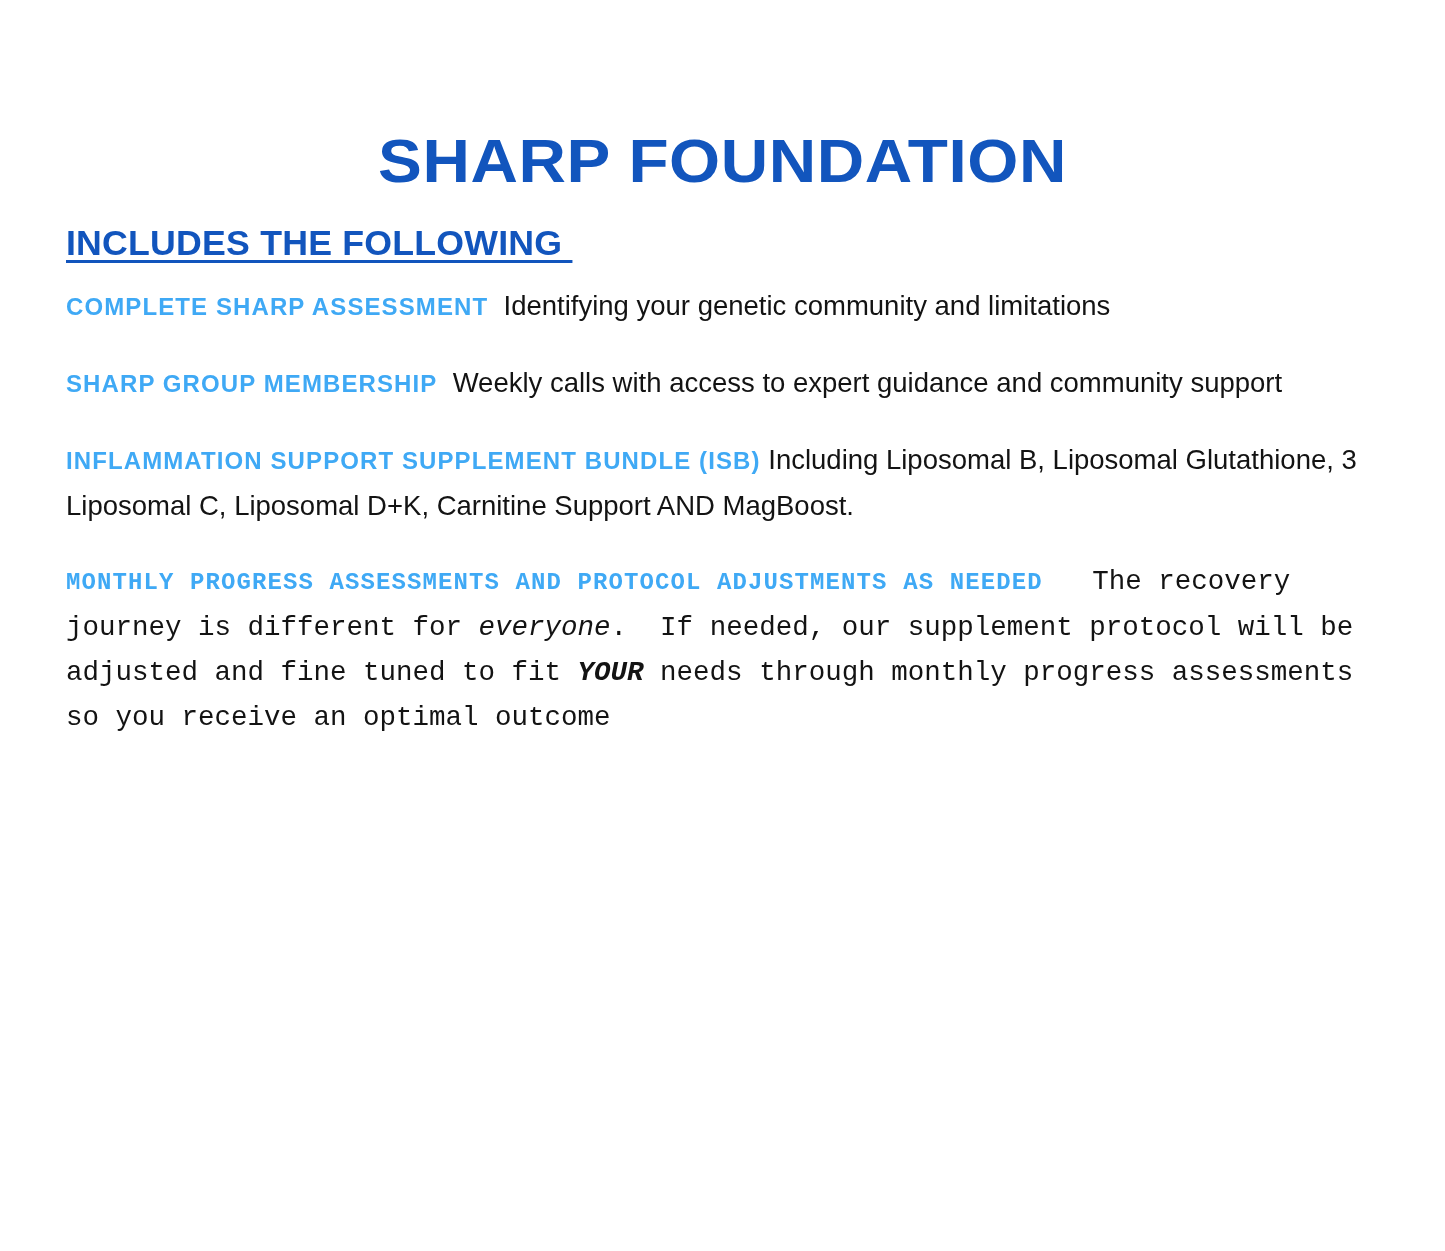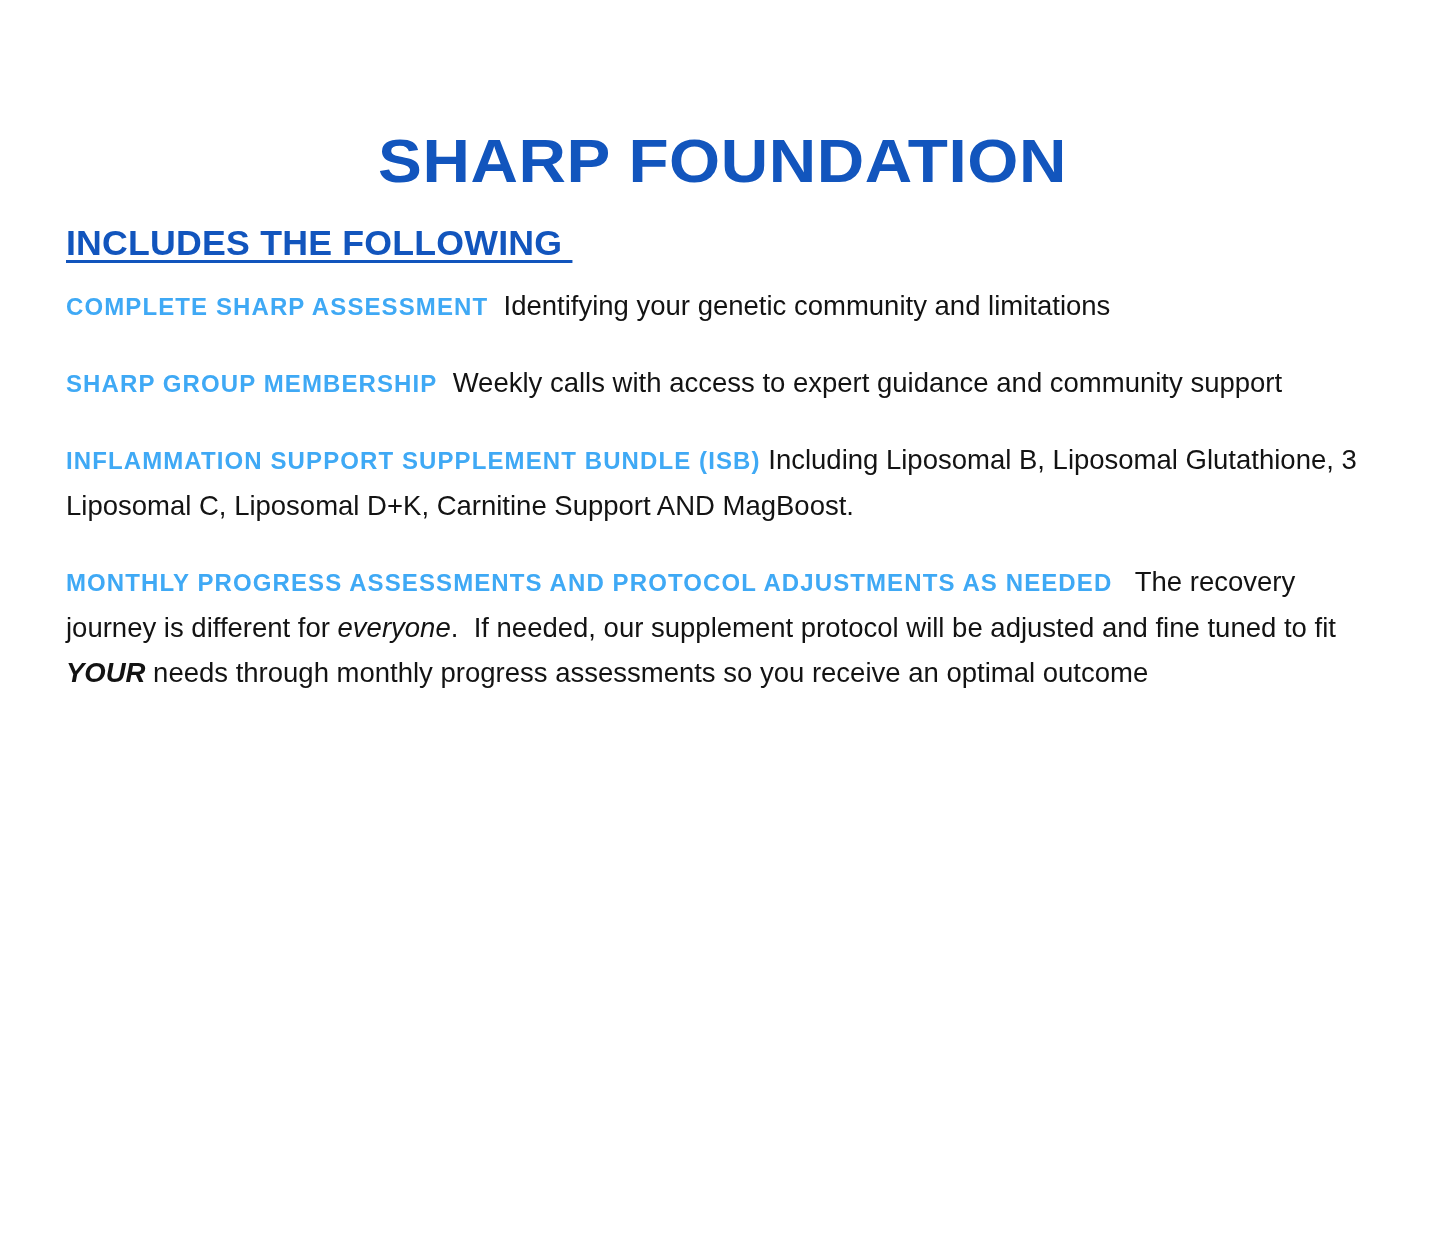--- a/index.html
+++ b/index.html
@@ -70,21 +70,21 @@
 
   .item {
     margin: 0 0 31px 0;
     font-family: "Liberation Sans", sans-serif;
     font-size: 27.5px;
     line-height: 45px;
     color: #131313;
     font-weight: 400;
     text-align: left;
   }
-  .item:last-child { margin-bottom: 4px; }
+  .item:last-child { margin-bottom: 4px; font-family: Liberation Mono, monospace; }
 
   .lead {
     font-weight: 700;
     font-size: 24px;
     letter-spacing: 1.1px;
     color: #3fa9f5;
     text-transform: uppercase;
     white-space: pre-wrap;
   }
 

